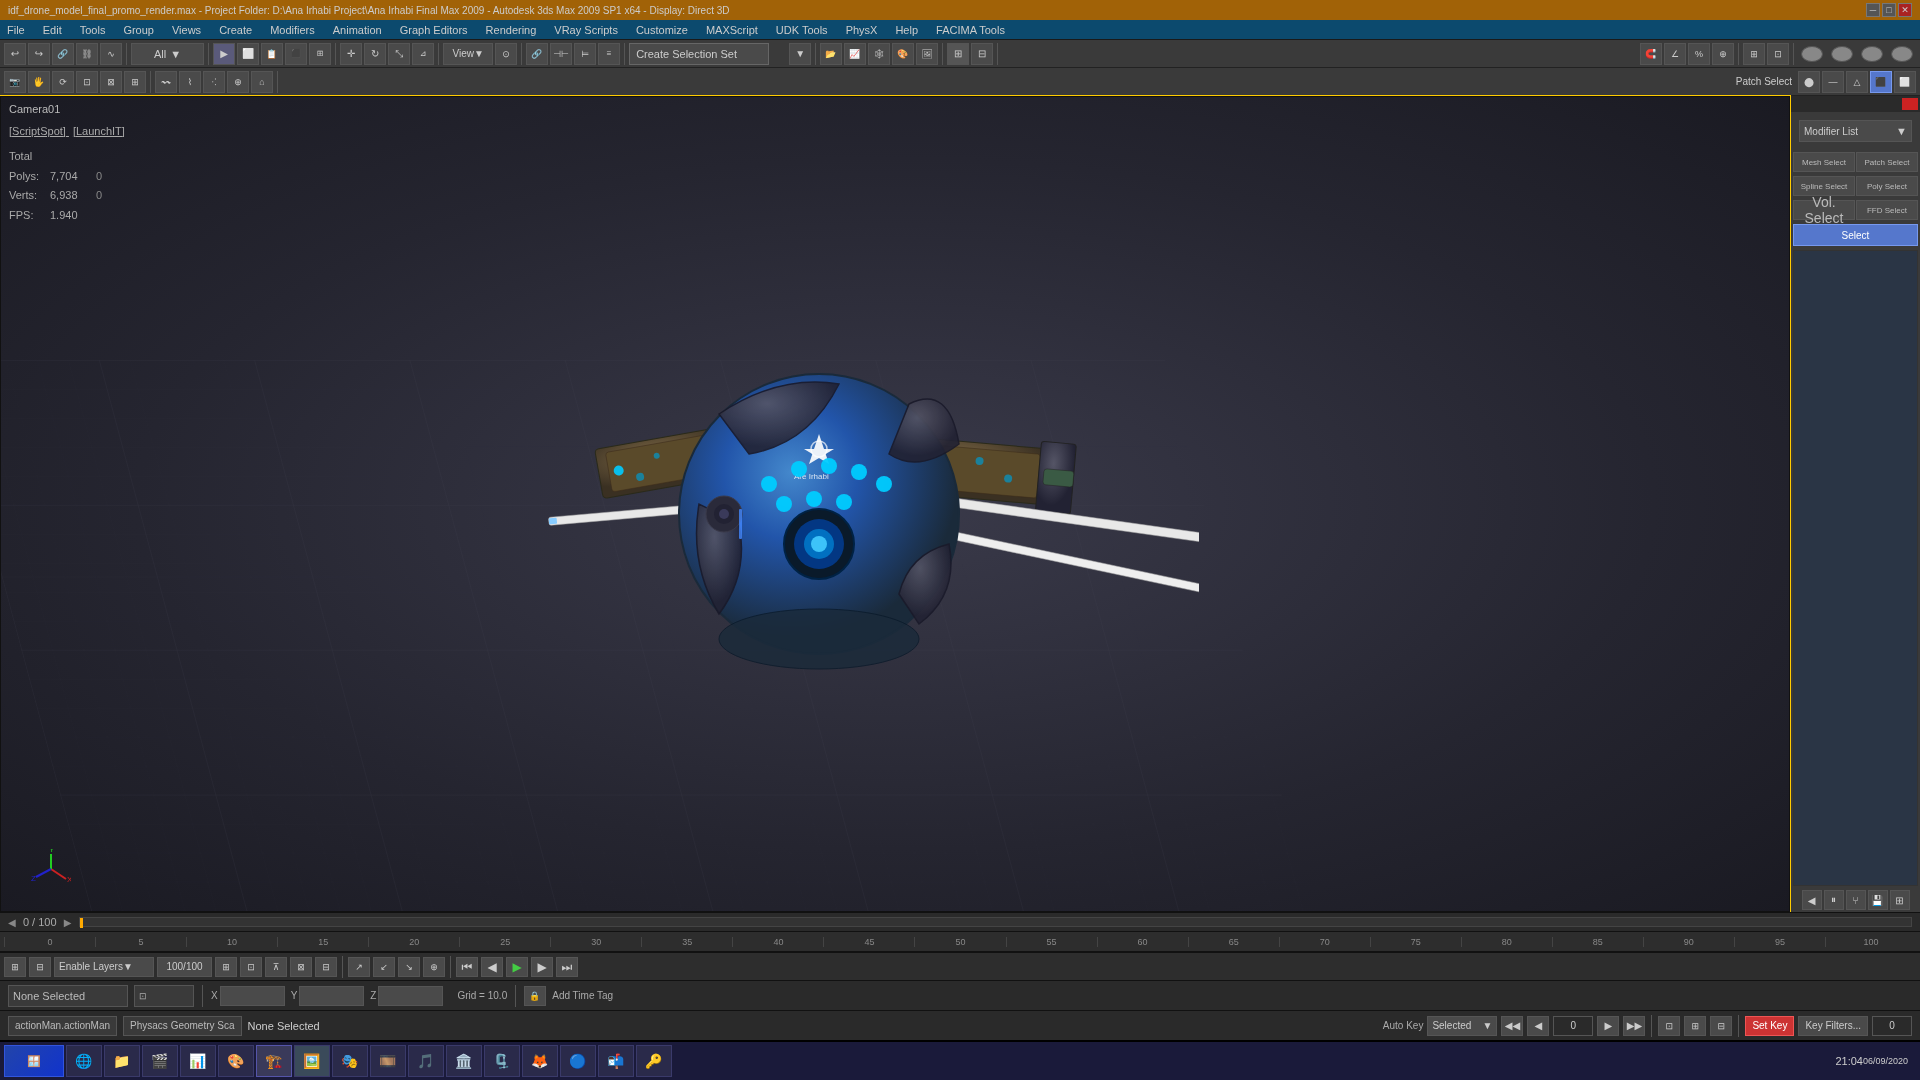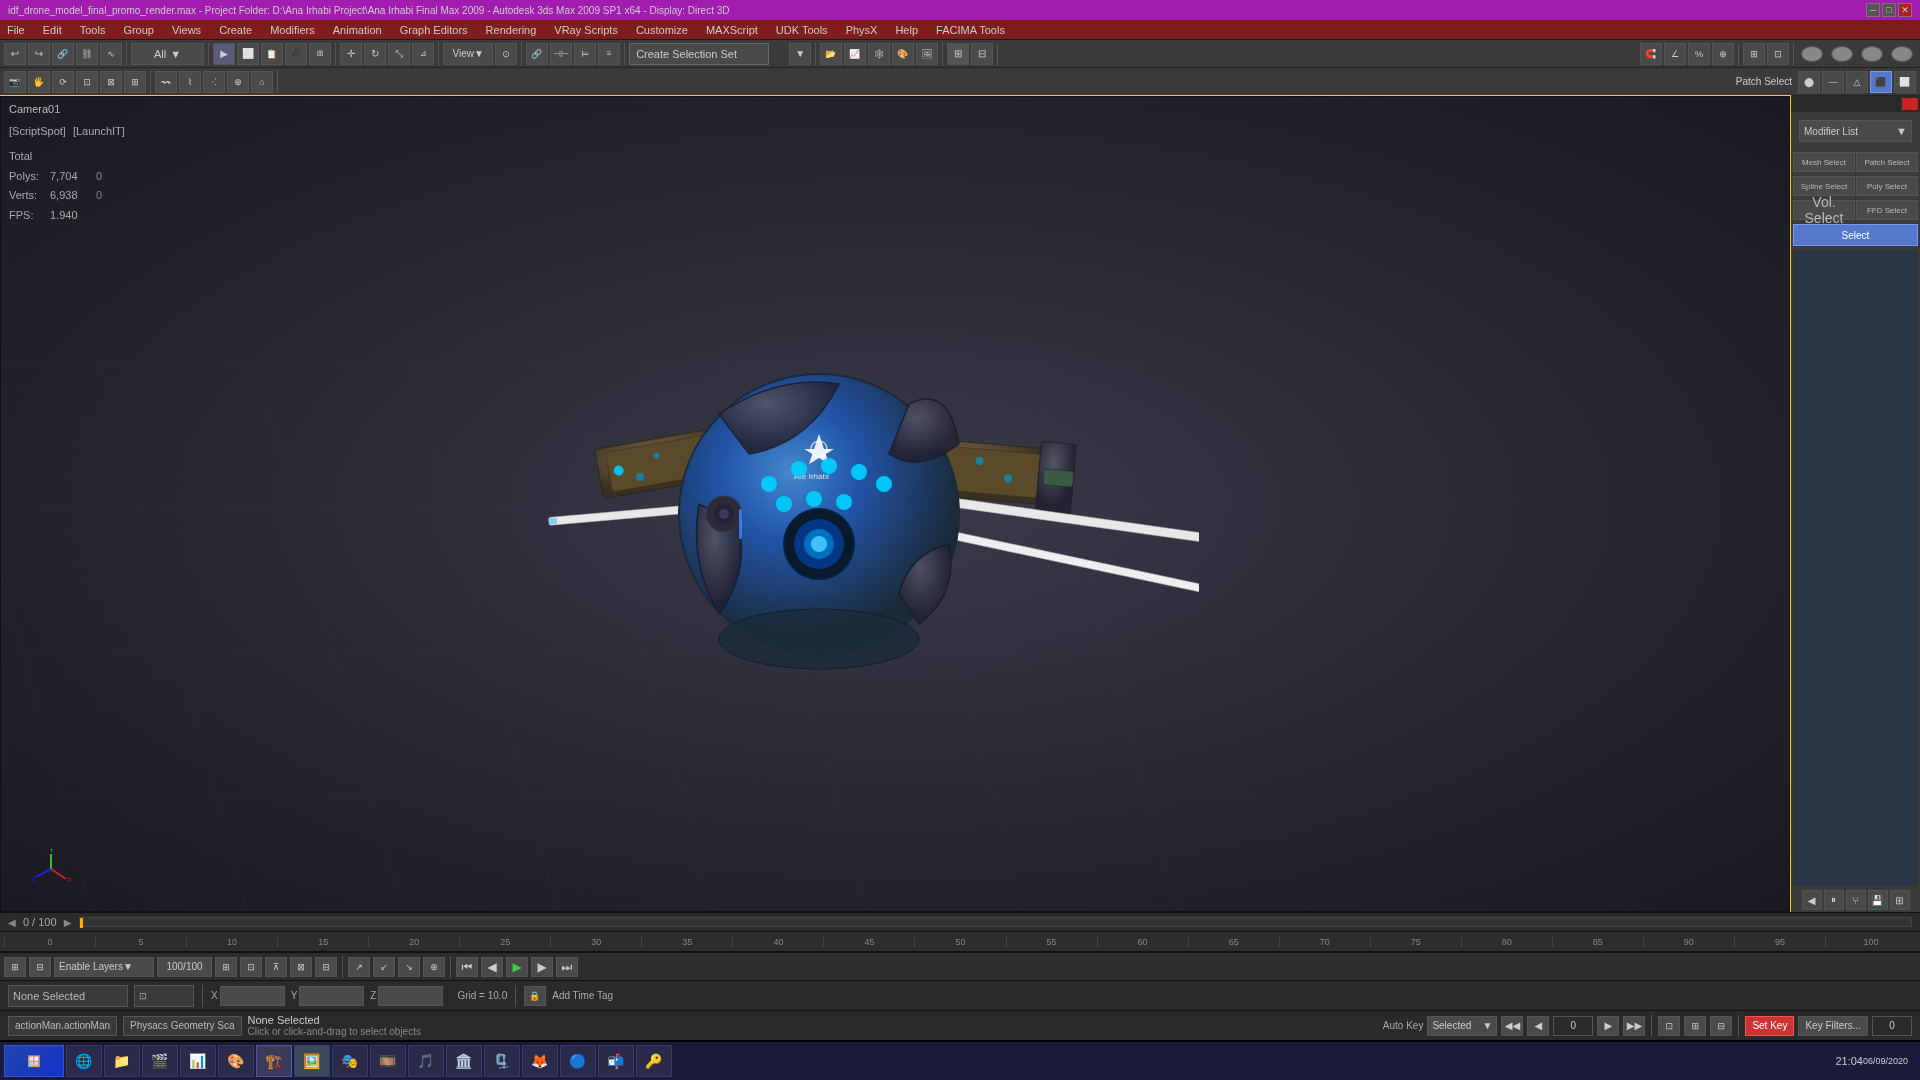--- a/index.html
+++ b/index.html
@@ -1,28 +1,28 @@
 <!DOCTYPE html>
 <html><head>
   <meta charset="utf-8">
   <style>
     * { margin: 0; padding: 0; box-sizing: border-box; }
     body { width: 1920px; height: 1080px; overflow: hidden; background: #3a3a3a; font-family: 'Arial', sans-serif; font-size: 11px; color: #cccccc; }
 
     
     #titlebar {
-      width: 100%; height: 20px; background: #a21caf;
+      width: 100%; height: 20px; background: #a16207;
       display: flex; align-items: center; justify-content: space-between;
       padding: 0 8px; color: #cccccc; font-size: 10px;
     }
     .titlebar-btn { width: 14px; height: 14px; background: #555; border: 1px solid #777; display: flex; align-items: center; justify-content: center; font-size: 9px; cursor: pointer; }
 
     
     #menubar {
-      width: 100%; height: 20px; background: #7f1d1d;
+      width: 100%; height: 20px; background: #0c4a6e;
       display: flex; align-items: center; padding: 0 4px; gap: 12px;
       border-bottom: 1px solid #1a1a1a;
     }
     .menu-item { font-size: 11px; color: #cccccc; cursor: pointer; padding: 0 3px; }
 
     
     #toolbar1 {
       width: 100%; height: 28px; background: #3a3a3a;
       display: flex; align-items: center; padding: 0 4px; gap: 2px;
       border-bottom: 1px solid #222;
@@ -397,21 +397,21 @@
 
         <circle cx="205" cy="230" r="18" fill="#2a2a3a" stroke="#3a3a4a" stroke-width="1"></circle>
         <circle cx="205" cy="230" r="10" fill="#222233"></circle>
         <circle cx="205" cy="230" r="5" fill="#3a3a5a"></circle>
 
         <rect x="220" y="225" width="3" height="30" rx="1" fill="#4488ff" opacity="0.8"></rect>
       </svg>
 
       <div id="viewport-info">
         <div style="color:#bbbbbb; font-size:11px;">Camera01</div>
-        <div style="margin-top:4px;">
+        <div style="margin-top:4px;text-decoration:underline;">
           <span style="color:#aaaaaa;">[ScriptSpot]</span>
           <span style="color:#aaaaaa; margin-left:4px;">[LaunchIT]</span>
         </div>
         <div style="margin-top:8px;">
           <div style="display:flex; gap:20px;">
             <span style="color:#aaaaaa;">Total</span>
           </div>
           <div style="display:flex; gap:6px; margin-top:2px;">
             <span style="color:#aaa; min-width:35px;">Polys:</span>
             <span style="color:#aaa; min-width:40px;">7,704</span>
@@ -576,21 +576,20 @@
   <div class="toolbar-sep"></div>
   <div class="anim-btn" style="font-size:9px;">🔒</div>
   <span style="font-size:10px; color:#aaa;">Add Time Tag</span>
 </div>
 
 <div id="statusbar2" style="height:30px; background:#2a2a2a; display:flex; align-items:center; padding:0 8px; gap:6px; border-top:1px solid #111;">
   <div class="status-tag" style="font-size:10px; color:#bbb; cursor:pointer;">actionMan.actionMan</div>
   <div class="status-tag" style="font-size:10px; color:#bbb; cursor:pointer;">Physacs Geometry Sca</div>
   <div class="status-none">
     <div style="font-size:11px; color:#ccc;">None Selected</div>
-    <div style="font-size:10px; color:#888;">Click or click-and-drag to select objects</div>
   </div>
 
   <div class="autokey-area">
     <span class="autokey-label">Auto Key</span>
     <div class="autokey-dropdown">
       <span>Selected</span>
       <span>▼</span>
     </div>
 
     <div class="anim-btn" style="font-size:10px;">◀◀</div>

